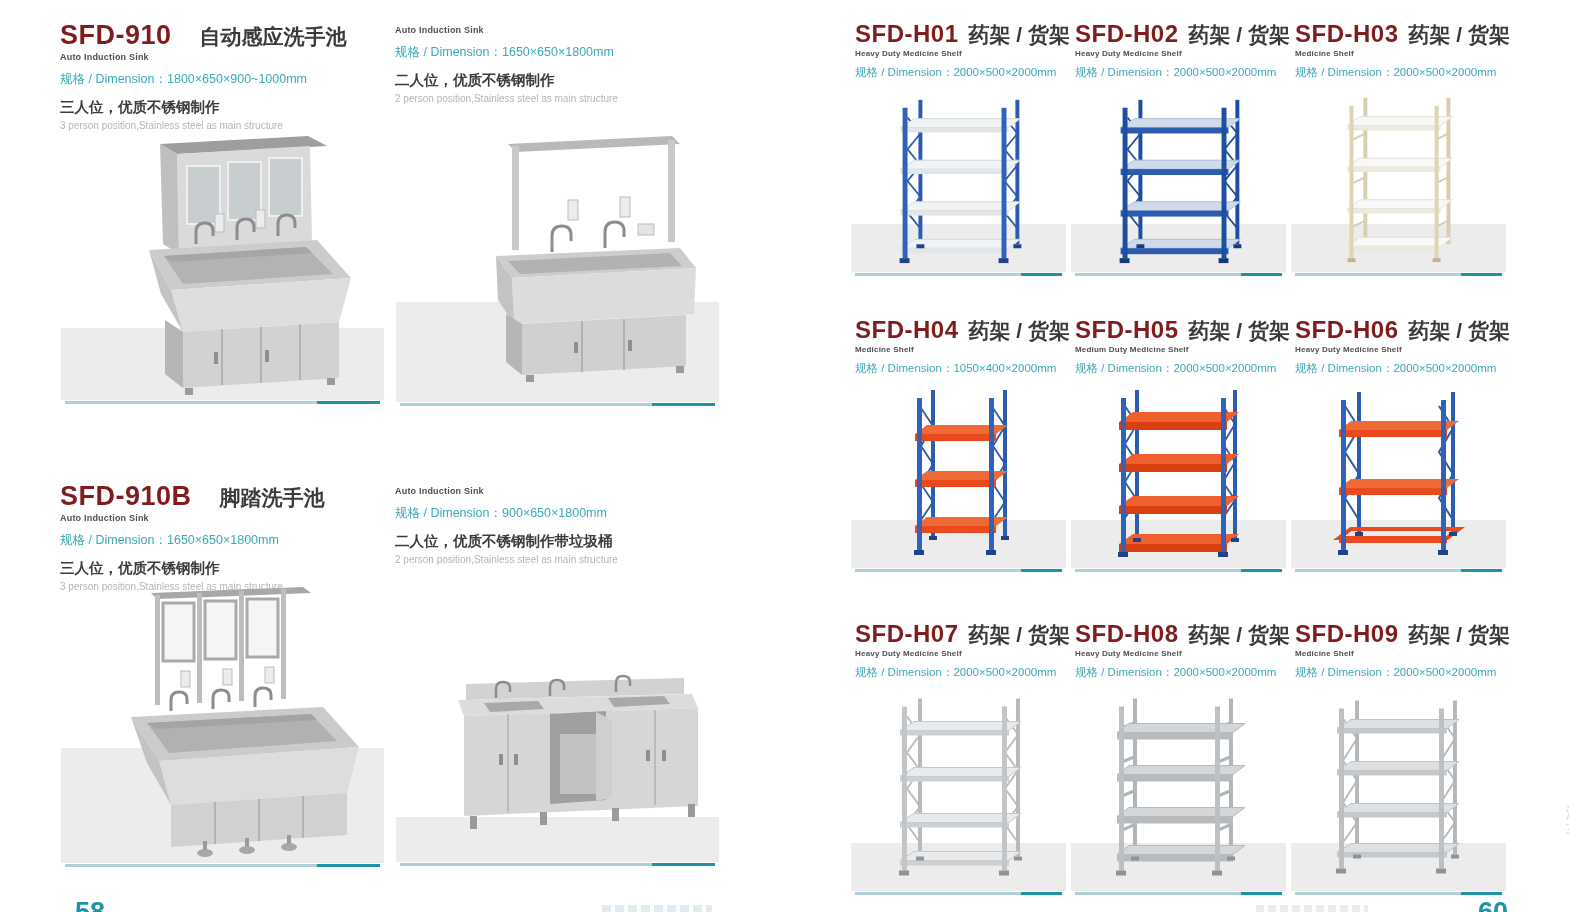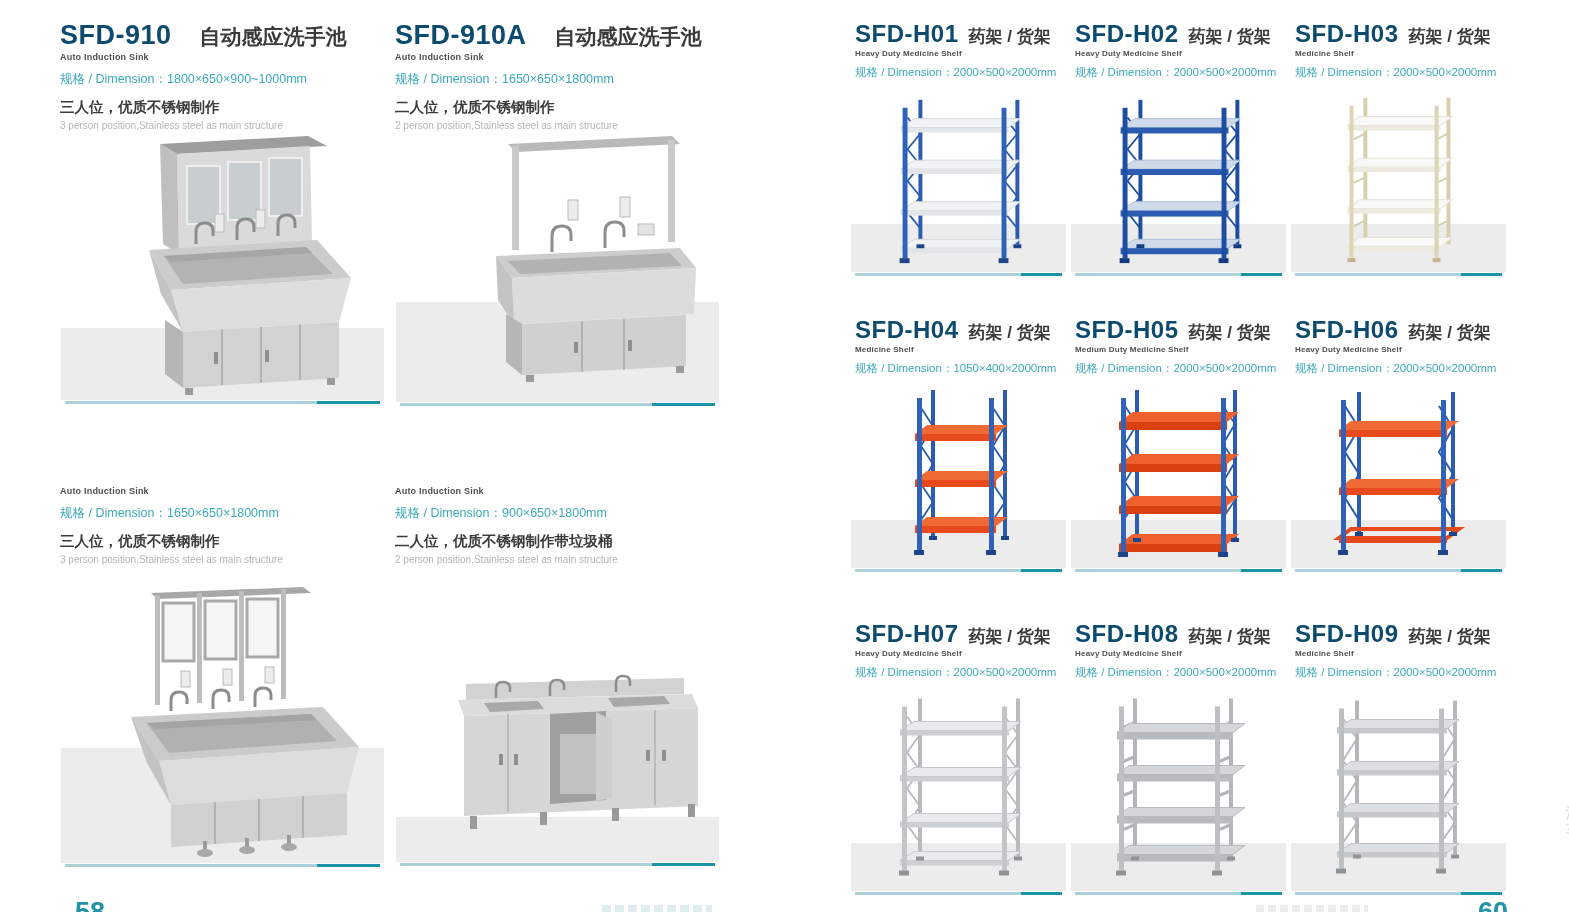--- a/index.html
+++ b/index.html
@@ -2,28 +2,28 @@
 <html><head>
 <meta charset="utf-8">
 <style>
   html,body{margin:0;padding:0;}
   body{
     width:1569px;height:912px;overflow:hidden;position:relative;
     background:#ffffff;font-family:"Liberation Sans",sans-serif;
   }
   .card{position:absolute;}
   .hdr{white-space:nowrap;line-height:1;}
-  .model{color:#0c4a6e;font-weight:bold;font-size:27px;letter-spacing:.5px;vertical-align:baseline;}
+  .model{color:#7f1d1d;font-weight:bold;font-size:27px;letter-spacing:.5px;vertical-align:baseline;}
   .name-cn{color:#3a3a3a;font-size:21px;font-weight:600;margin-left:28px;}
   .sub-en{font-size:9px;font-weight:bold;color:#4f4f4f;margin-top:3px;letter-spacing:.2px;}
   .dim{margin-top:9px;font-size:12.5px;color:#3aa9b9;white-space:nowrap;}
   .desc-cn{margin-top:10px;font-size:14.5px;color:#3c3c3c;font-weight:600;}
   .desc-en{margin-top:3px;font-size:10px;color:#b5b5b5;}
   .right-card .model{font-size:24px;}
-  .right-card .name-cn{font-size:17px;margin-left:10px;}
+  .right-card .name-cn{font-size:21px;margin-left:10px;}
   .right-card .sub-en{font-size:8px;}
   .right-card .dim{font-size:11.5px;margin-top:7px;}
   .photo{position:absolute;}
   .band{position:absolute;left:-4px;right:-4px;bottom:4px;background:#ececec;}
   .pimg{position:absolute;left:0;top:0;width:100%;height:calc(100% - 4px);}
   .baseline{position:absolute;left:0;right:0;bottom:0;height:3px;background:#abd0d8;}
   .baseline-dark{position:absolute;right:0;top:0;bottom:0;width:20%;background:#1d93a7;}
   .pagenum{position:absolute;color:#1f93a8;font-weight:bold;font-size:27px;line-height:1;}
   .edge-text{position:absolute;left:1556px;top:793px;width:26px;color:#d6d6d6;
     font-size:15px;writing-mode:vertical-rl;letter-spacing:16px;}
@@ -71,23 +71,20 @@
       <rect x="120" y="276" width="8" height="7" fill="#9a9a9a"></rect>
       <rect x="262" y="266" width="8" height="7" fill="#9a9a9a"></rect>
     </svg>
     <div class="baseline">
         <span class="baseline-dark"></span>
       </div>
   </div>
 </div>
 
 <div class="card left-card" style="left:395px;top:22px;width:330px;height:388px">
-  <div class="hdr">
-    <span class="model">SFD-910A</span><span class="name-cn">自动感应洗手池</span>
-  </div>
   <div class="sub-en">Auto Induction Sink</div>
   <div class="dim"><span>规格 / Dimension：</span><span>1650×650×1800mm</span></div>
   <div class="desc-cn">二人位，优质不锈钢制作</div>
   <div class="desc-en">2 person position,Stainless steel as main structure</div>
   <div class="photo" style="left:5px;top:90px;width:315px;height:294px">
     <div class="band" style="height:100px"></div>
     <svg class="pimg" viewBox="0 0 315 290">
       <polygon points="108,32 272,24 280,32 116,40" fill="#b9b9b9"></polygon>
       <rect x="112" y="34" width="7" height="104" fill="#c9c9c9"></rect>
       <rect x="268" y="28" width="7" height="102" fill="#c9c9c9"></rect>
@@ -109,20 +106,23 @@
       <rect x="126" y="263" width="8" height="7" fill="#9a9a9a"></rect>
       <rect x="276" y="254" width="8" height="7" fill="#9a9a9a"></rect>
     </svg>
     <div class="baseline">
         <span class="baseline-dark"></span>
       </div>
   </div>
 </div>
 
 <div class="card left-card" style="left:60px;top:483px;width:330px;height:392px">
+  <div class="hdr">
+    <span class="model">SFD-910B</span><span class="name-cn">脚踏洗手池</span>
+  </div>
   <div class="sub-en">Auto Induction Sink</div>
   <div class="dim"><span>规格 / Dimension：</span><span>1650×650×1800mm</span></div>
   <div class="desc-cn">三人位，优质不锈钢制作</div>
   <div class="desc-en">3 person position,Stainless steel as main structure</div>
   <div class="photo" style="left:5px;top:92px;width:315px;height:292px">
     <div class="band" style="height:115px"></div>
     <svg class="pimg" viewBox="0 0 315 288">
       <polygon points="86,18 238,12 246,18 92,24" fill="#a8a8a8"></polygon>
       <rect x="90" y="20" width="5" height="110" fill="#bdbdbd"></rect>
       <rect x="132" y="18" width="5" height="110" fill="#bdbdbd"></rect>

